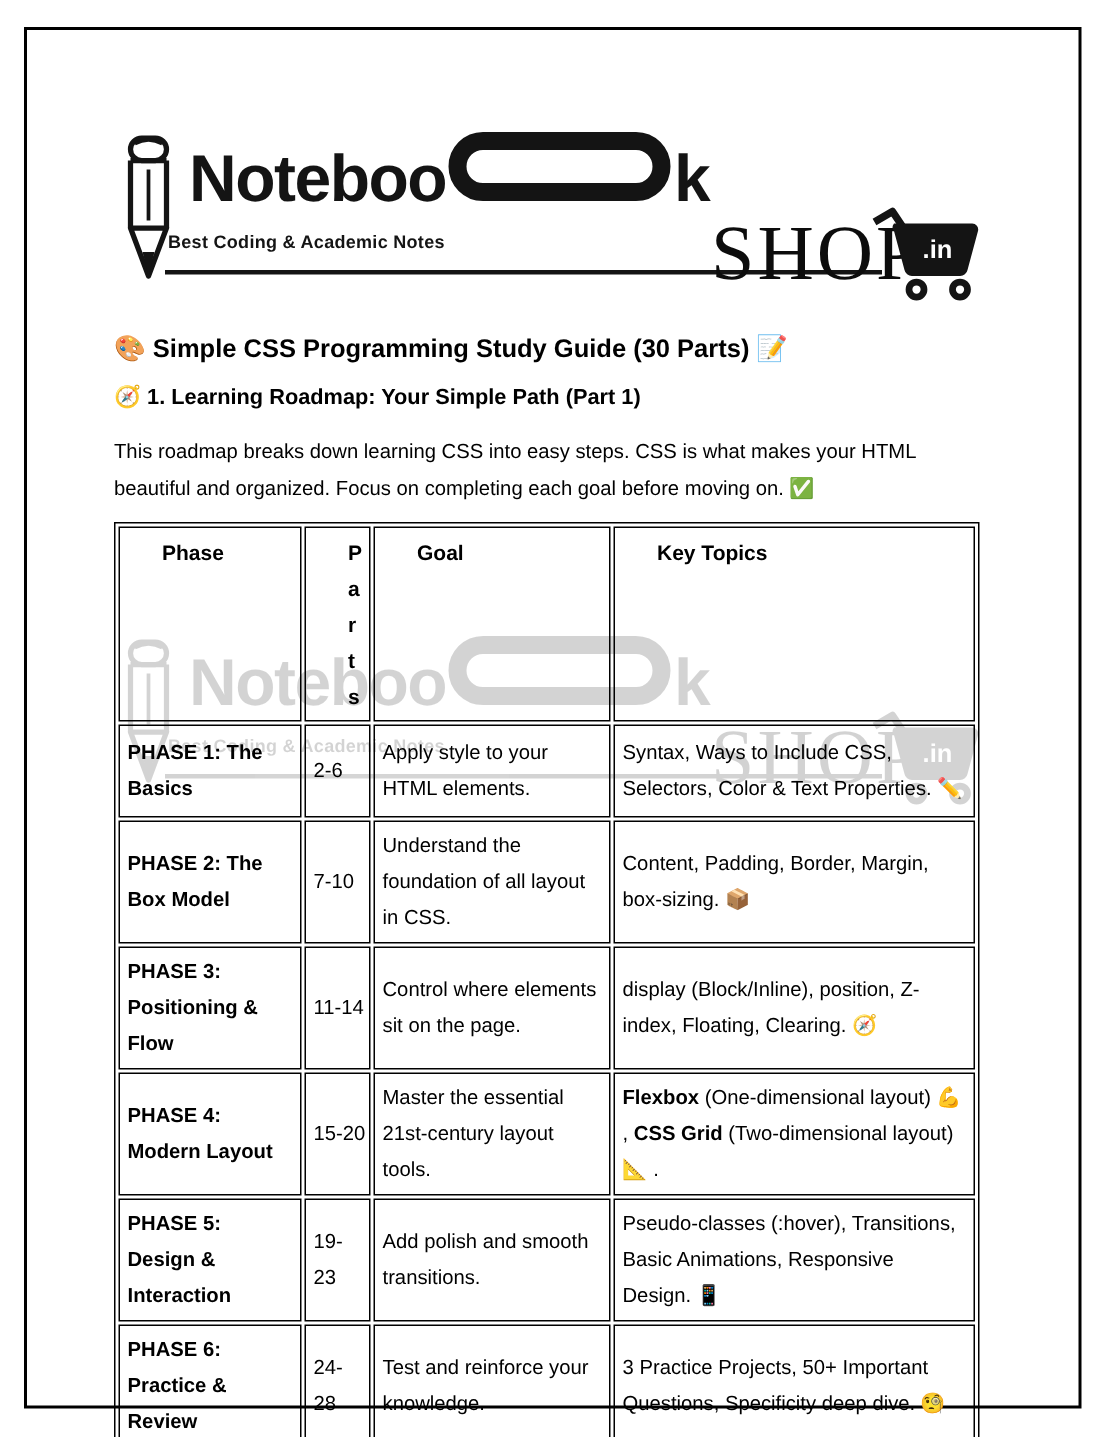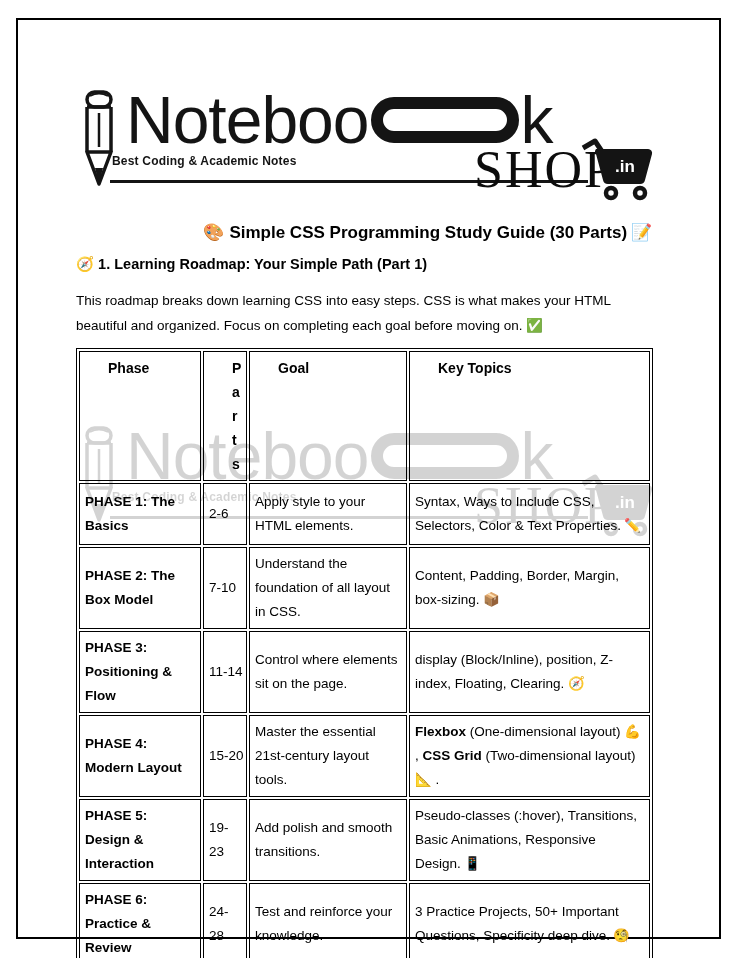--- a/index.html
+++ b/index.html
@@ -10,21 +10,21 @@
   .frame {
     position:absolute; left:16px; top:18px; width:701px; height:917px;
     border:2px solid #000; pointer-events:none;
   }
 
   
   .brand { position:absolute; width:592px; height:122px; }
   .brand .pencil { position:absolute; left:0; top:0; }
   .brand .name {
     position:absolute; left:50px; top:0; white-space:nowrap;
-    font-size:66px; line-height:64px; font-weight:400; letter-spacing:-1px; color:#141414;
+    font-size:44px; line-height:64px; font-weight:700; letter-spacing:-1px; color:#141414;
   }
   .brand .pill {
     display:inline-block; width:148px; height:46px; box-sizing:border-box;
     border:12px solid #141414; border-radius:28px; margin:0 2px;
   }
   .brand .tagline {
     position:absolute; left:36px; top:66px; white-space:nowrap;
     font-size:12px; font-weight:700; letter-spacing:0.2px; color:#141414;
   }
   .brand .tag-underline {
@@ -35,21 +35,21 @@
     font-family:"Liberation Serif", serif; font-size:52px; line-height:52px;
     letter-spacing:2px; color:#0c0c0c;
   }
   .brand .cart { position:absolute; left:502px; top:48px; }
 
   .brand.header-brand { left:76px; top:88px; z-index:1; }
   .brand.watermark    { left:76px; top:424px; z-index:1; opacity:0.18; }
 
   
   .doc-title {
-    position:absolute; left:76px; top:222px; width:577px; text-align:right;
+    position:absolute; left:76px; top:222px; width:577px; text-align:left;
     font-size:17px; font-weight:700; z-index:2;
   }
   .section-heading {
     position:absolute; left:76px; top:256px; width:577px;
     font-size:14.5px; font-weight:700; z-index:2;
   }
   .intro {
     position:absolute; left:76px; top:288px; width:570px;
     font-size:13.5px; line-height:25px; z-index:2;
   }

